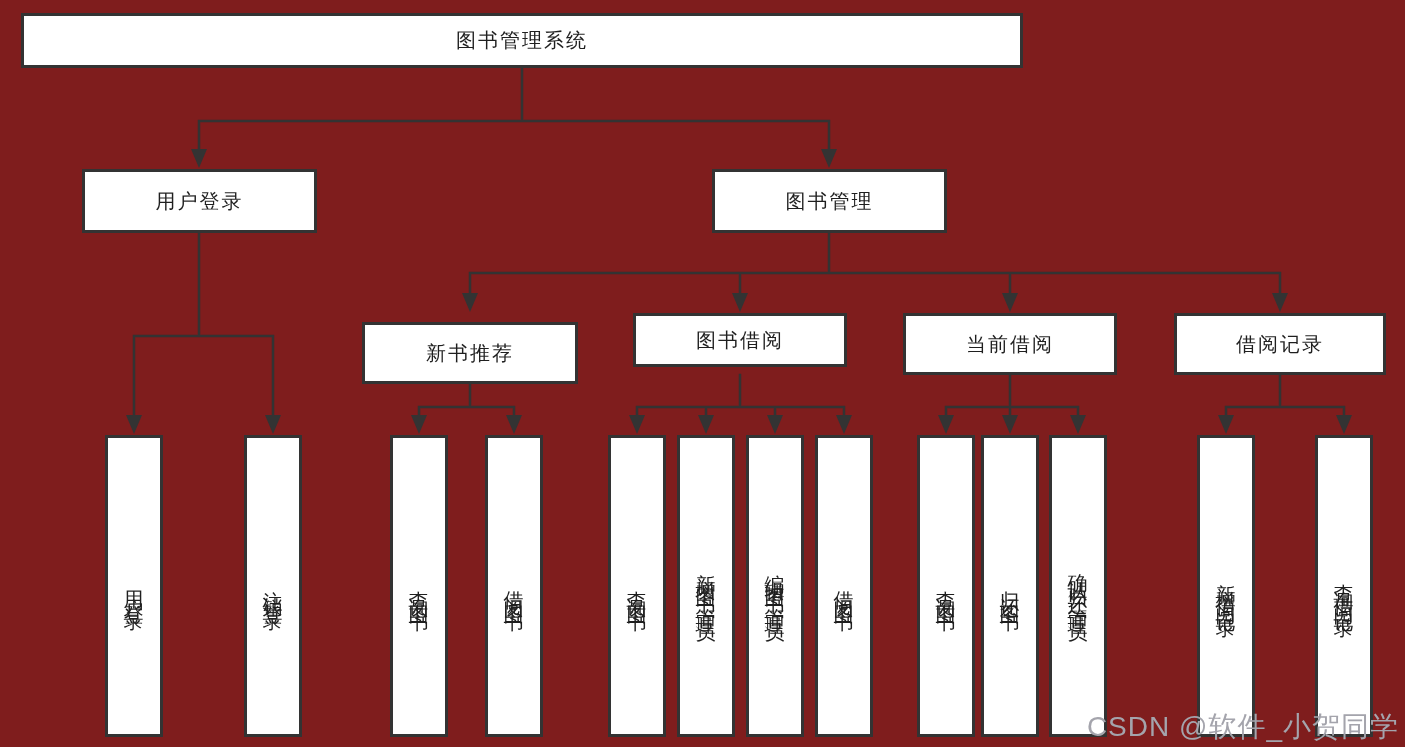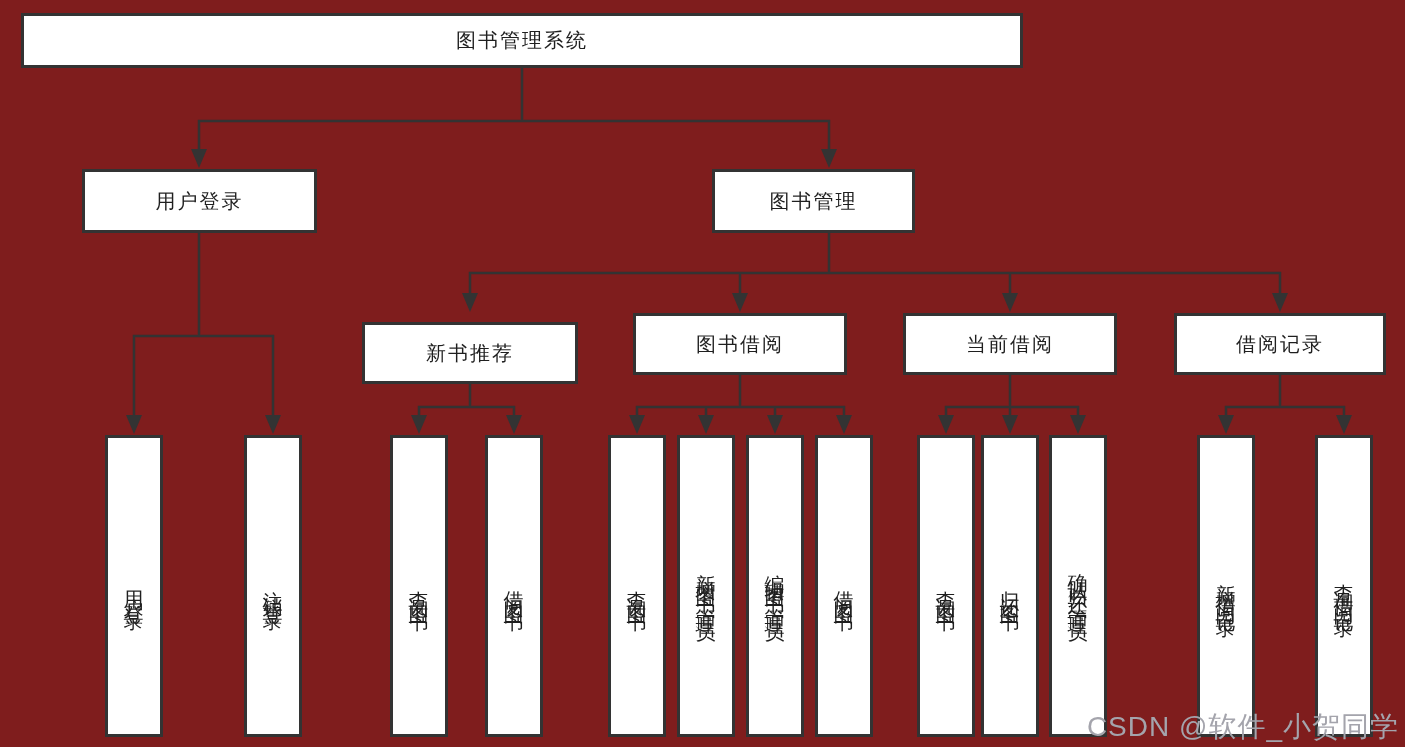--- a/index.html
+++ b/index.html
@@ -47,24 +47,24 @@
     writing-mode: vertical-rl;
     text-orientation: mixed;
     letter-spacing: 7px;
     line-height: 1;
     padding-top: 6px;
   }
   
   .b-root { left: 21px;  top: 13px;  width: 1002px; height: 55px; }
   
   .b-l2-0 { left: 82px;  top: 169px; width: 235px; height: 64px; }
-  .b-l2-1 { left: 712px; top: 169px; width: 203px; height: 64px; }
+  .b-l2-1 { left: 712px; top: 169px; width: 235px; height: 64px; }
   
   .b-l3-0 { left: 362px;  top: 322px; width: 216px; height: 62px; }
-  .b-l3-1 { left: 633px;  top: 313px; width: 214px; height: 62px; }
+  .b-l3-1 { left: 633px;  top: 313px; width: 214px; height: 54px; }
   .b-l3-2 { left: 903px;  top: 313px; width: 214px; height: 62px; }
   .b-l3-3 { left: 1174px; top: 313px; width: 212px; height: 62px; }
   
   .b-leaf { top: 435px; width: 58px; height: 302px; }
   .b-lf-0  { left: 105px; }
   .b-lf-1  { left: 244px; }
   .b-lf-2  { left: 390px; }
   .b-lf-3  { left: 485px; }
   .b-lf-4  { left: 608px; }
   .b-lf-5  { left: 677px; }

